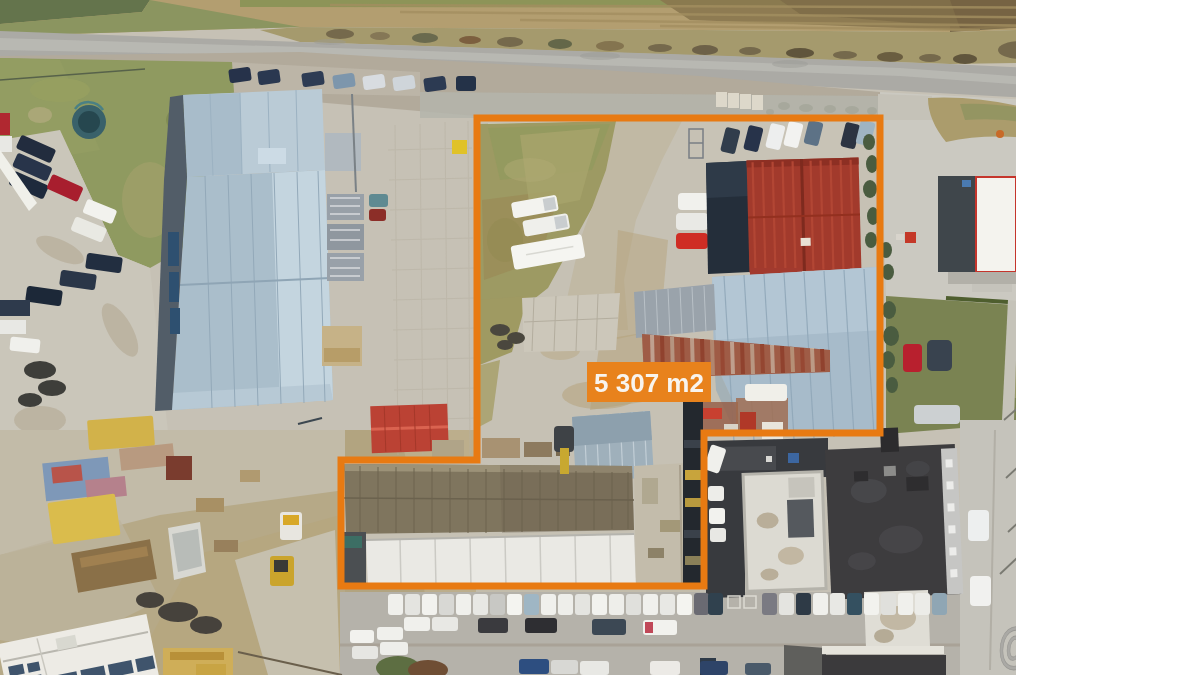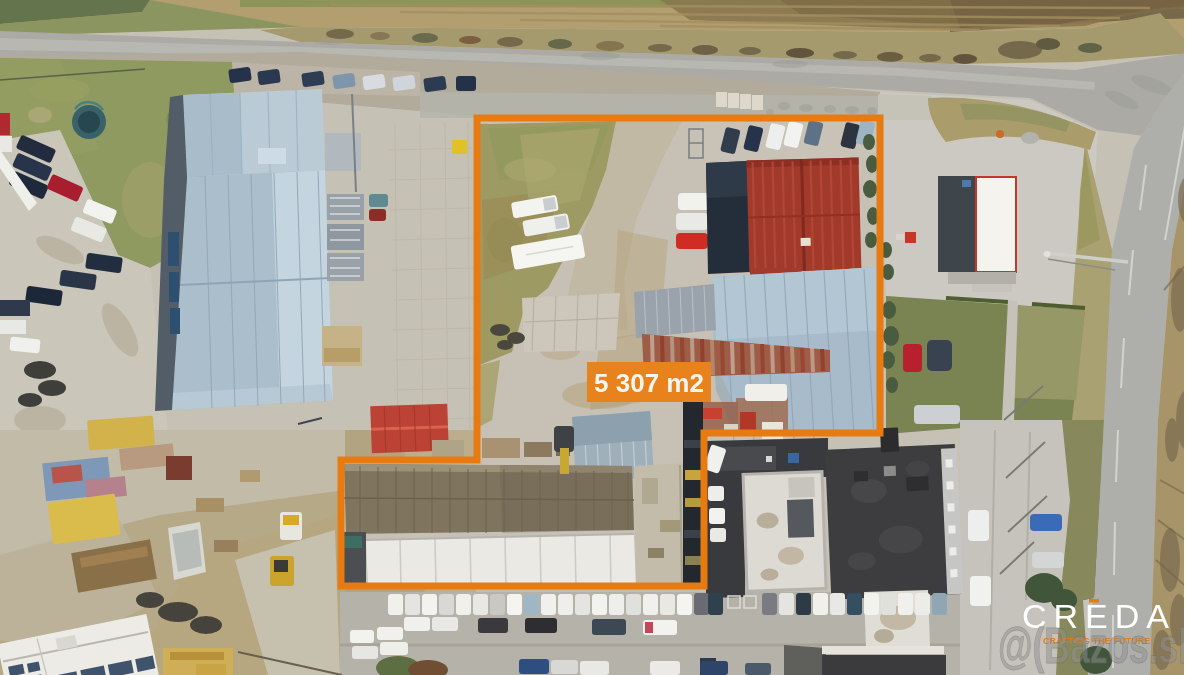--- a/index.html
+++ b/index.html
@@ -1,16 +1,16 @@
 <!DOCTYPE html>
 <html><head>
 <meta charset="utf-8">
 <style>
 html,body{margin:0;padding:0;}
-#wrap{width:1184px;height:675px;overflow:hidden;position:relative;font-family:"Liberation Sans",sans-serif;}
+#wrap{width:1016px;height:675px;overflow:hidden;position:relative;font-family:"Liberation Sans",sans-serif;}
 svg{display:block;}
 </style>
 </head>
 <body>
 <div id="wrap">
 <svg width="1200" height="675" viewBox="0 0 1200 675" xmlns="http://www.w3.org/2000/svg">
 
 <rect x="0" y="0" width="1200" height="675" fill="#c6c1b5"></rect>
 
 <g>

